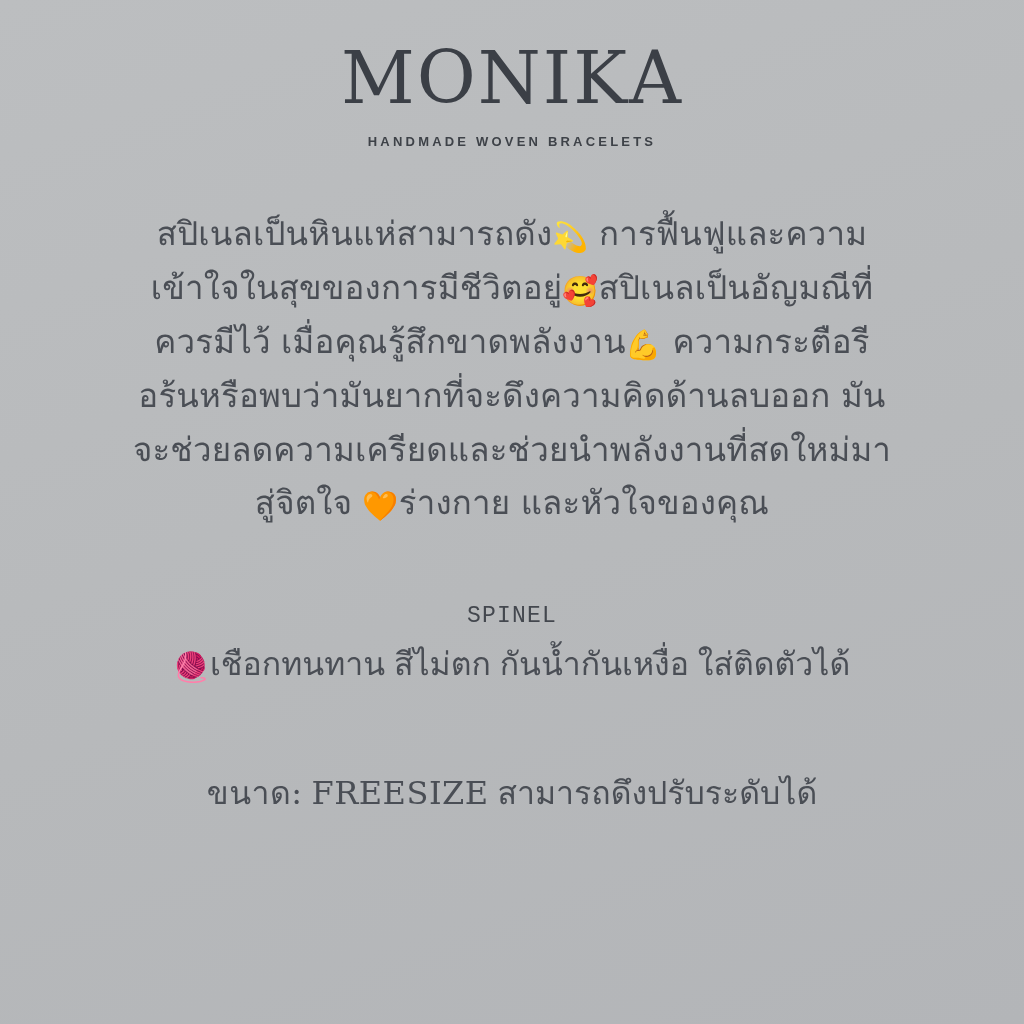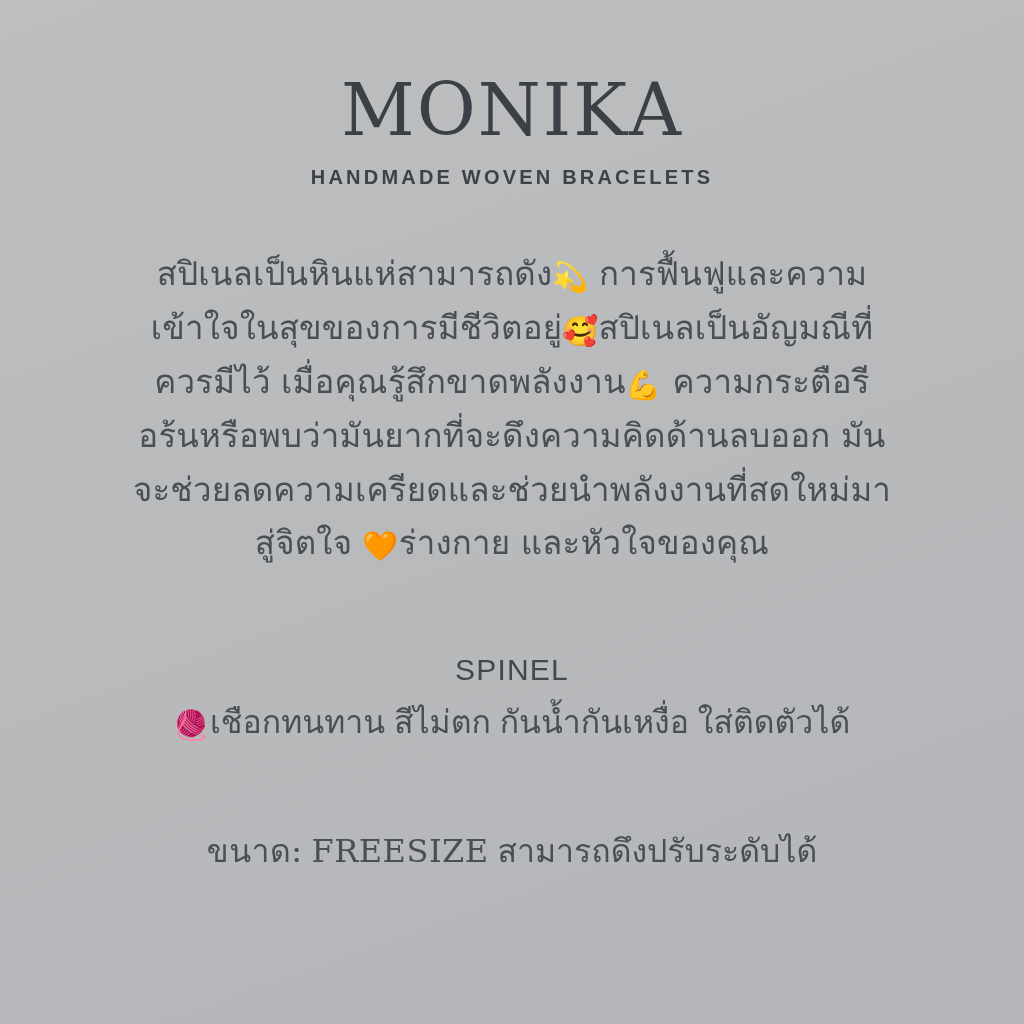--- a/index.html
+++ b/index.html
@@ -19,40 +19,40 @@
     height: 1024px;
     box-sizing: border-box;
     background: linear-gradient(160deg, #bcbec0 0%, #b7b9bb 55%, #b3b5b8 100%);
     display: flex;
     flex-direction: column;
     align-items: center;
   }
 
   
   .brand {
-    margin-top: 76px;
+    margin-top: 44px;
     text-align: center;
     width: 100%;
   }
   .brand-name {
     font-family: "DejaVu Serif", serif;
     font-size: 72px;
     line-height: 0.95;
     letter-spacing: 2px;
     color: #3b3f46;
     font-weight: 400;
   }
   .brand-name .glyph-k {
     position: relative;
     display: inline-block;
   }
   .brand-tagline {
     margin-top: 22px;
     font-family: "Liberation Sans", sans-serif;
-    font-size: 20px;
+    font-size: 13px;
     letter-spacing: 3.2px;
     font-weight: 700;
     color: #3e4248;
   }
 
   
   .para {
     margin-top: 58px;
     width: 760px;
     text-align: center;
@@ -75,26 +75,26 @@
     text-align: center;
     width: 780px;
   }
   .material-label {
     font-family: "Liberation Sans", sans-serif;
     font-size: 33px;
     color: #4a4e55;
     line-height: 1.5;
   }
   .material-value {
-    font-family: Liberation Sans, sans-serif;
-    font-size: 30px;
+    font-family: Liberation Mono, monospace;
+    font-size: 23px;
     letter-spacing: 1.2px;
     color: #43474e;
     line-height: 1.45;
-    margin-top: 8px;
+    margin-top: 0;
   }
   .material-note {
     margin-top: 6px;
     font-family: "Liberation Sans", sans-serif;
     font-size: 32px;
     color: #4a4e55;
     line-height: 1.5;
     text-align: center;
   }
 

